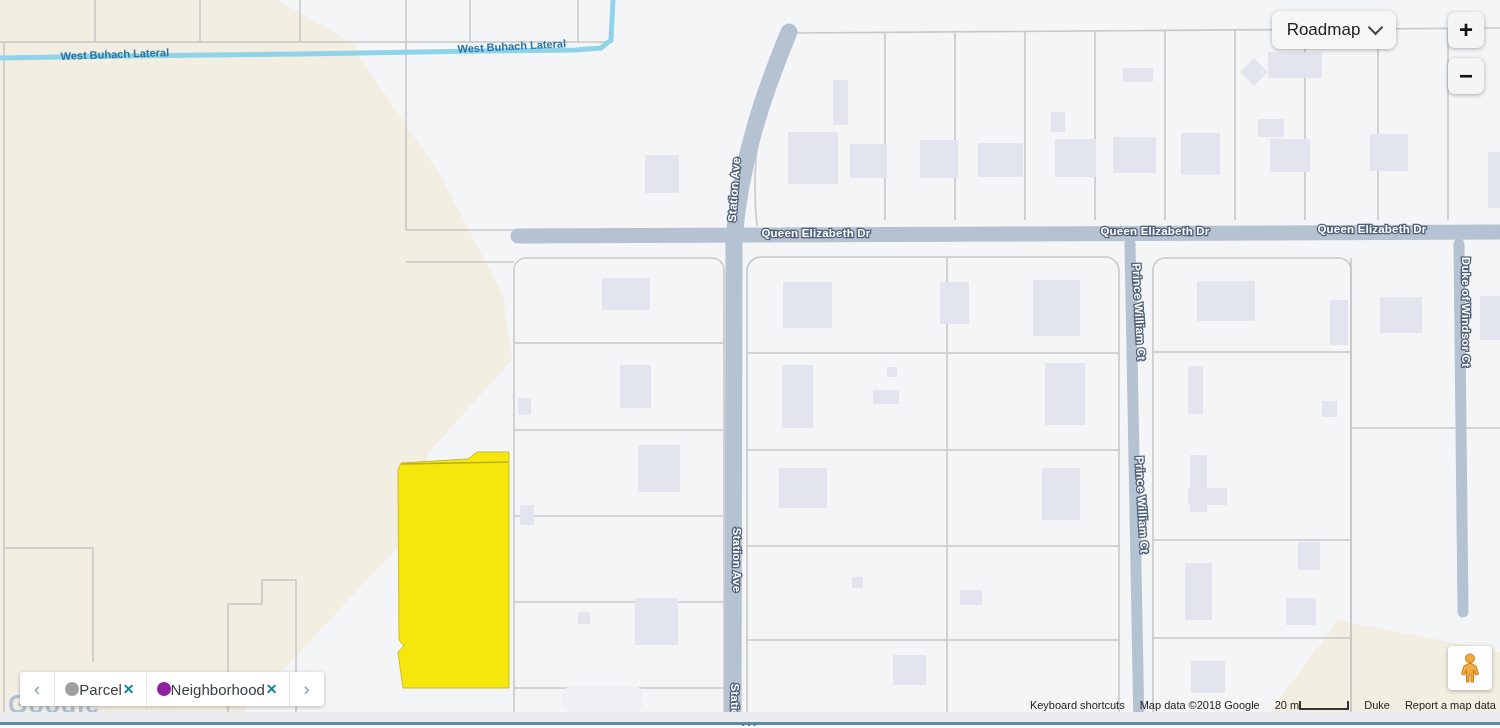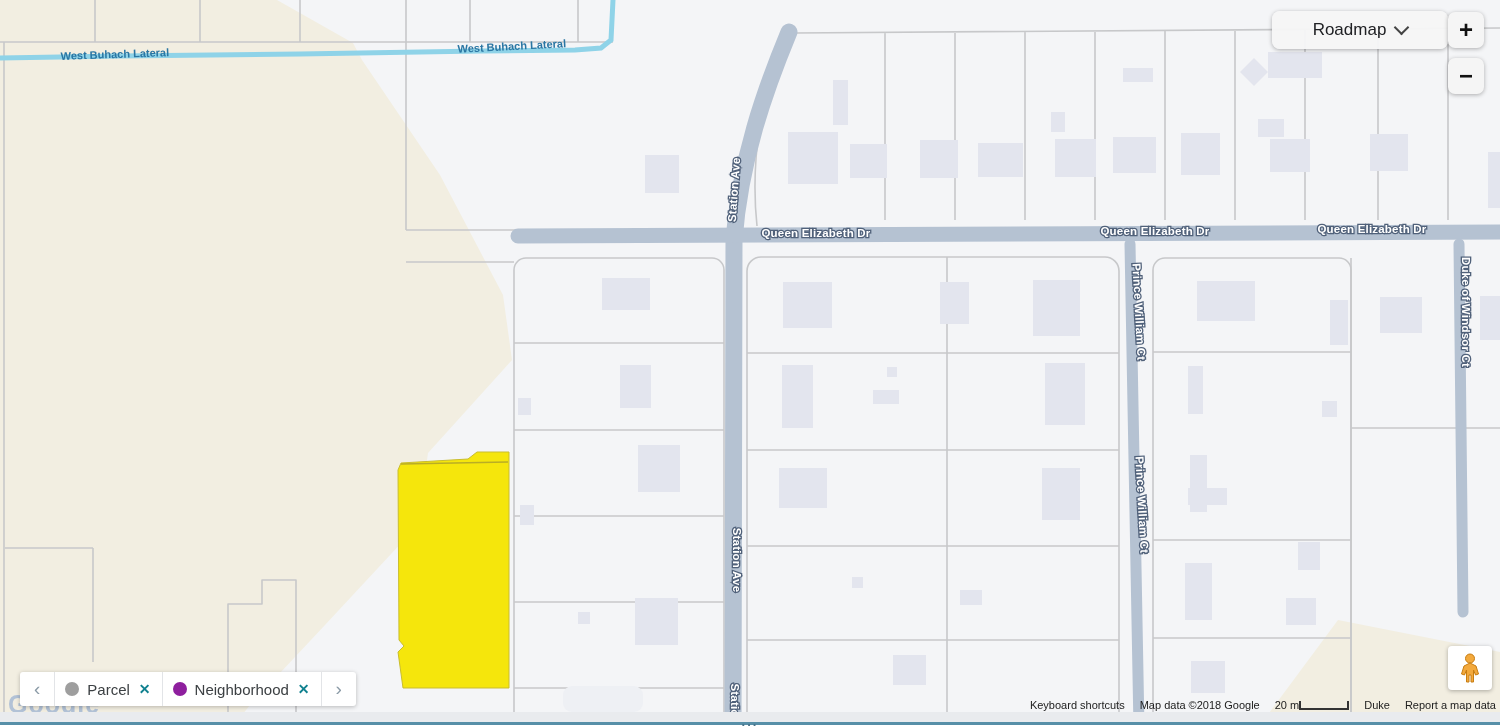--- a/index.html
+++ b/index.html
@@ -12,21 +12,21 @@
   .pblock{fill:none;stroke:#c7c8ca;stroke-width:1.6;}
   .bld{fill:#e3e5ee;stroke:none;}
   .bld2{fill:#eef0f4;}
   .road{fill:none;stroke-linecap:round;}
   .road-label{font-family:"Liberation Sans",sans-serif;font-size:11.5px;font-weight:bold;
               fill:#ffffff;stroke:#50617a;stroke-width:2.6px;paint-order:stroke;
               letter-spacing:.2px;text-anchor:middle;}
   .water-label{font-family:"Liberation Sans",sans-serif;font-size:11px;font-weight:bold;fill:#2a76a3;text-anchor:middle;}
 
   
-  .maptype-btn{position:absolute;left:1272px;top:11px;width:176px;height:38px;
+  .maptype-btn{position:absolute;left:1272px;top:11px;width:124px;height:38px;
       background:rgba(246,246,246,.96);border:none;border-radius:8px;
       box-shadow:0 1px 4px rgba(0,0,0,.3);display:flex;align-items:center;justify-content:center;
       gap:10px;font-family:"Liberation Sans",sans-serif;font-size:17px;color:#202124;cursor:pointer;}
   .chev-down{width:9px;height:9px;border-right:2px solid #444;border-bottom:2px solid #444;
       transform:rotate(45deg);margin-top:-5px;}
   .zoom-btn{position:absolute;left:1448px;width:36px;height:36px;background:#f5f5f5;border:none;
       border-radius:7px;box-shadow:0 1px 4px rgba(0,0,0,.3);font-size:24px;font-weight:bold;
       color:#111;line-height:34px;text-align:center;cursor:pointer;padding:0;
       font-family:"Liberation Sans",sans-serif;}
   .zoom-in{top:12px;} .zoom-out{top:58px;}
@@ -36,21 +36,21 @@
 
   
   .gmark{position:absolute;left:8px;top:690px;font-size:25px;font-weight:bold;
       color:rgba(125,158,205,.55);letter-spacing:1px;z-index:1;cursor:pointer;}
   .chipbar{position:absolute;left:20px;top:672px;height:34px;background:#fff;border-radius:3px;
       box-shadow:0 1px 4px rgba(0,0,0,.25);display:flex;align-items:stretch;z-index:2;}
   .chipbar .sect{display:flex;align-items:center;padding:0 10px;border-right:1px solid #e2e4e7;}
   .chipbar .sect:last-child{border-right:none;}
   .arrow{font-size:19px;color:#8a9aa6;cursor:pointer;background:none;border:none;
       padding:0 4px;font-family:"Liberation Sans",sans-serif;line-height:32px;}
-  .chip{gap:8px;cursor:default;}
+  .chip{cursor:default;}
   .dot{width:14px;height:14px;border-radius:50%;display:inline-block;}
   .chip-label{font-size:15px;color:#3c4043;}
   .chip-x{font-size:14px;font-weight:bold;color:#10818f;background:none;border:none;
       cursor:pointer;padding:0 1px;font-family:"Liberation Sans",sans-serif;}
 
   
   .attrib{position:absolute;right:4px;bottom:17px;display:flex;align-items:flex-end;gap:15px;
       font-size:11px;color:#212121;z-index:2;margin-left:16px;}
   .attrib .lnk{cursor:pointer;}
   .scalebox{display:flex;align-items:flex-end;}

